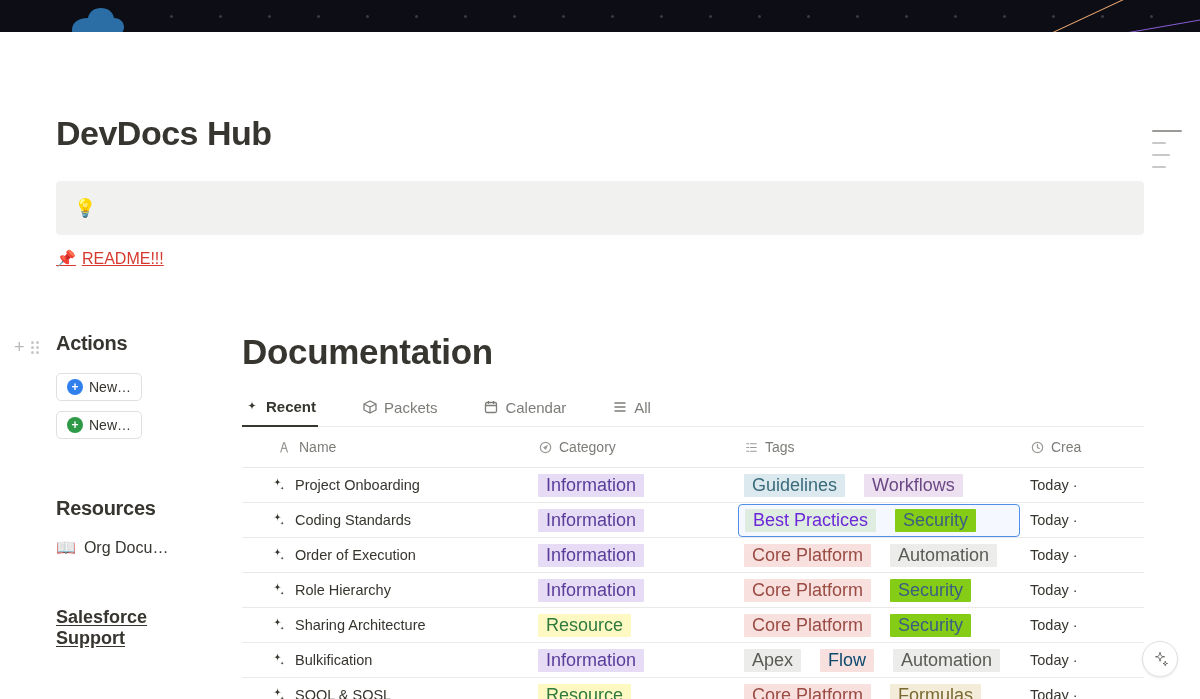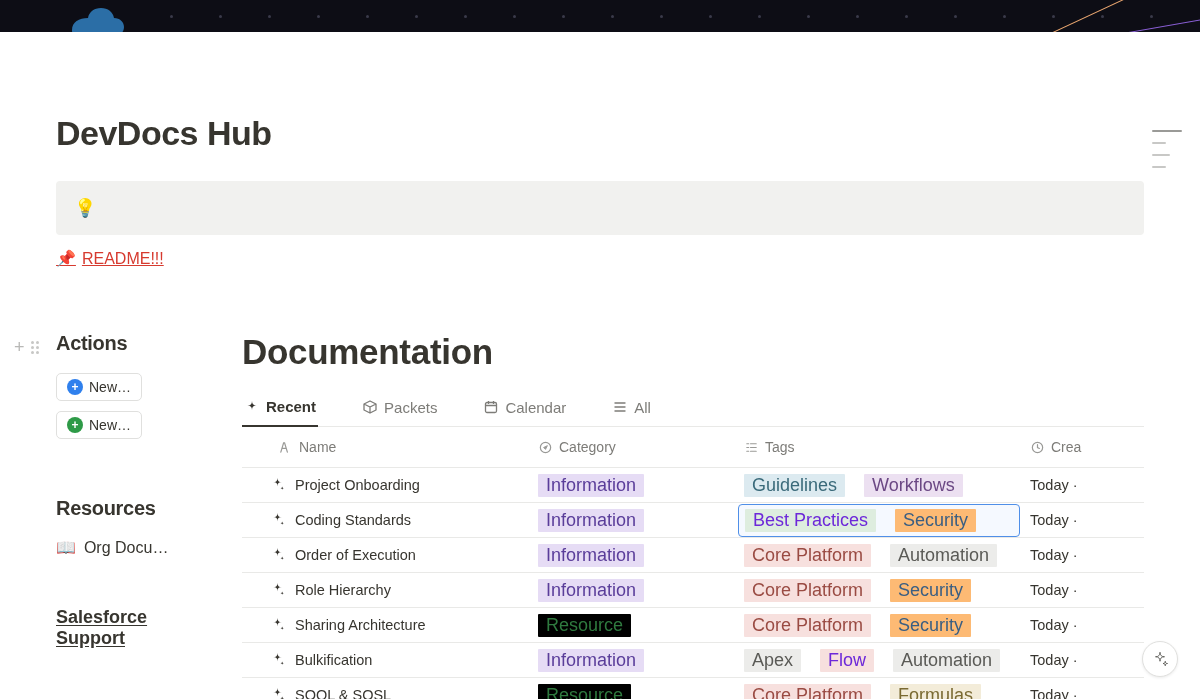--- a/index.html
+++ b/index.html
@@ -134,30 +134,30 @@
     }
     .tags-wrap { display:flex; gap:19px; flex-wrap:nowrap; align-items:center; }
     .tags-wrap.selected {
       border:1.5px solid #4f8fe8; border-radius:4px; background:#f5f9ff;
       padding:4px 6px; margin:-4px -6px; width: 282px;
     }
     .col-created .val { color:#37352f; white-space:nowrap; overflow:hidden; text-overflow:ellipsis; }
 
     
     .c-information { background:#e6dcf5; color:#5a3d9a; }
-    .c-resource { background:#000000; color:#2f7a3f; }
+    .c-resource { background:#fef9c3; color:#2f7a3f; }
     
     .t-guidelines { background:#dceaf0; color:#3a6a7a; }
     .t-workflows { background:#ece0f1; color:#6b4884; }
     .t-bestpractices { background:#deeddf; color:#6d28d9; }
-    .t-security { background:#fdba74; color:#3a5e82; }
+    .t-security { background:#84cc16; color:#3a5e82; }
     .t-coreplatform { background:#f7e0de; color:#9a4b43; }
     .t-automation { background:#ececea; color:#5a5a56; }
     .t-apex { background:#ececea; color:#5a5a56; }
-    .t-flow { background:#f7e0de; color:#6d28d9; }
+    .t-flow { background:#f7e0de; color:#0c4a6e; }
     .t-formulas { background:#f3ecd9; color:#7a6a32; }
 
     
     .page-menu {
       position:absolute; right:18px; top:130px; display:flex; flex-direction:column; gap:10px;
     }
     .page-menu span { display:block; width:22px; height:2px; background:#c8c8c6; border-radius:1px; }
     .page-menu span:first-child { width:30px; background:#9a9a97; }
     .page-menu span:nth-child(2) { width:14px; }
     .page-menu span:nth-child(3) { width:18px; }

